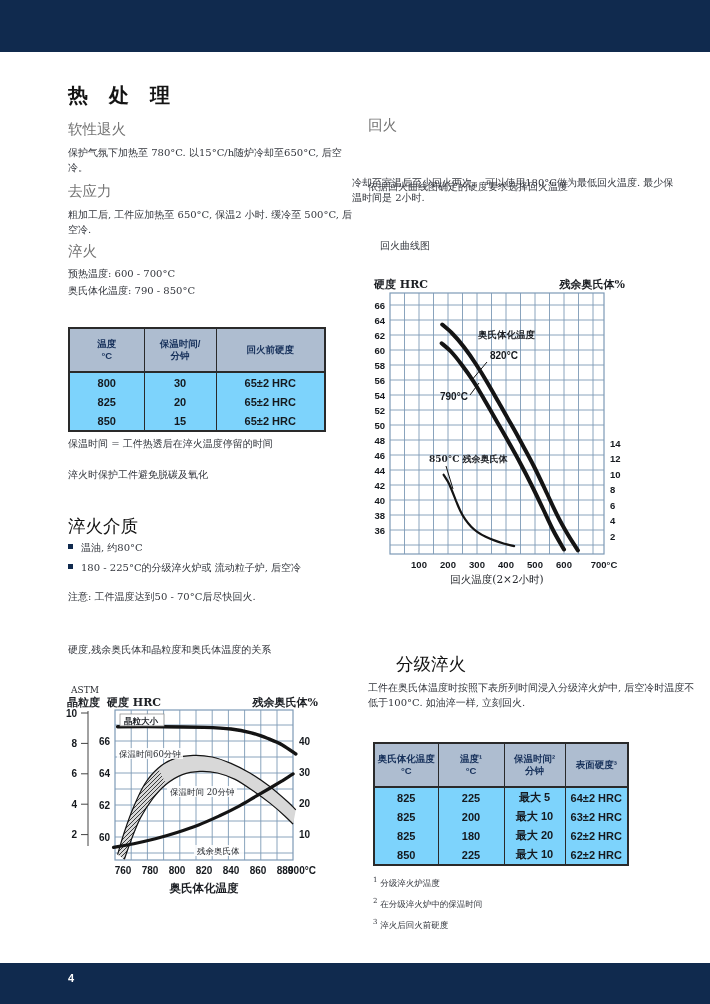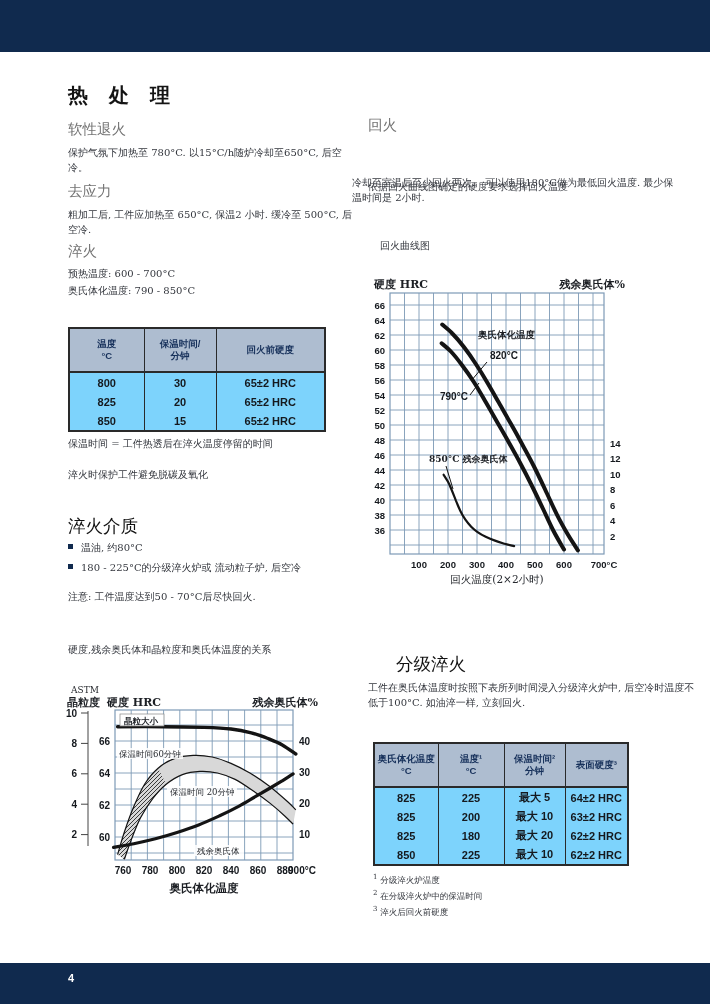--- a/index.html
+++ b/index.html
@@ -17,21 +17,21 @@
   .bullet-sq{width:5px;height:5px;background:#102a4e;margin:4px 8px 0 0;flex:0 0 auto;}
   
   table.dtable{border-collapse:collapse;table-layout:fixed;border:2px solid #2a2a2a;background:#7dd3fc;}
   table.dtable th{background:#aebdd0;color:#16305a;font-family:"Liberation Sans","DejaVu Sans",sans-serif;
       font-size:9.5px;line-height:1.25;font-weight:bold;height:42px;vertical-align:middle;text-align:center;
       border-bottom:2px solid #2a2a2a;padding:0 2px;}
   table.dtable th+th, table.dtable td+td{border-left:1.6px solid #2a2a2a;}
   table.dtable td{font-family:"Liberation Sans","DejaVu Sans",sans-serif;font-weight:bold;font-size:11px;
       color:#15191e;text-align:center;height:19px;padding:0;}
   table.dtable .l2{display:block;}
-  .footnotes{font-size:8.5px;line-height:13px;color:#33363d;}
+  .footnotes{font-size:8.5px;line-height:18px;color:#33363d;}
   .footnotes sup{font-size:7px;}
   
   text.t-sans{font-family:"Liberation Sans","DejaVu Sans",sans-serif;font-weight:bold;fill:#15191e;}
   text.t-serif{font-family:"DejaVu Serif","Liberation Serif",serif;fill:#26292e;}
   text.t-serif-b{font-family:"DejaVu Serif","Liberation Serif",serif;font-weight:bold;fill:#1c1f24;}
 </style>
 </head>
 <body>
 
 <div class="page">

